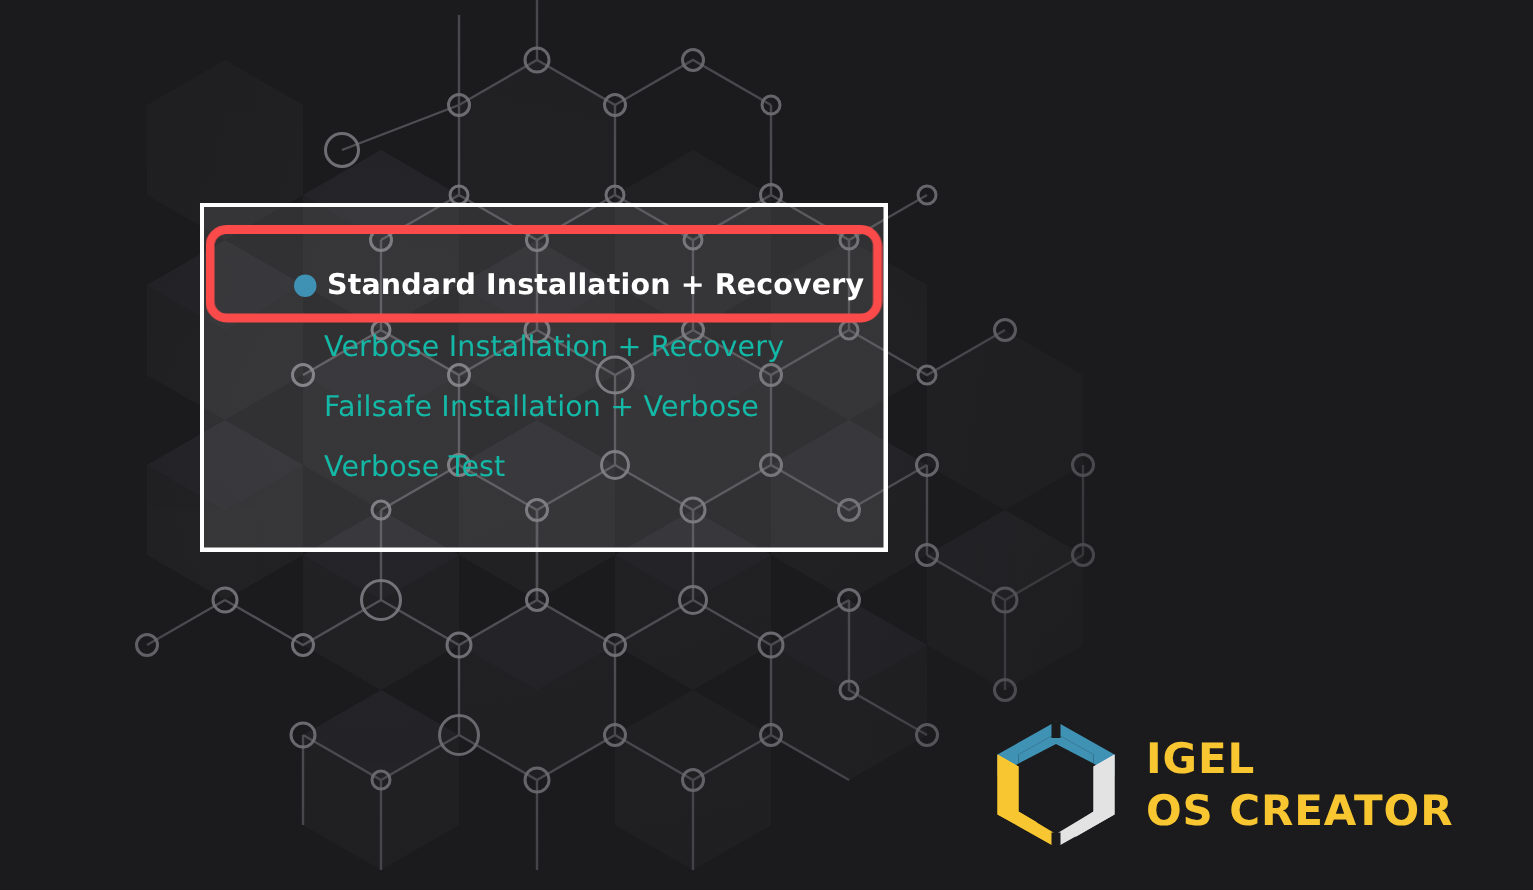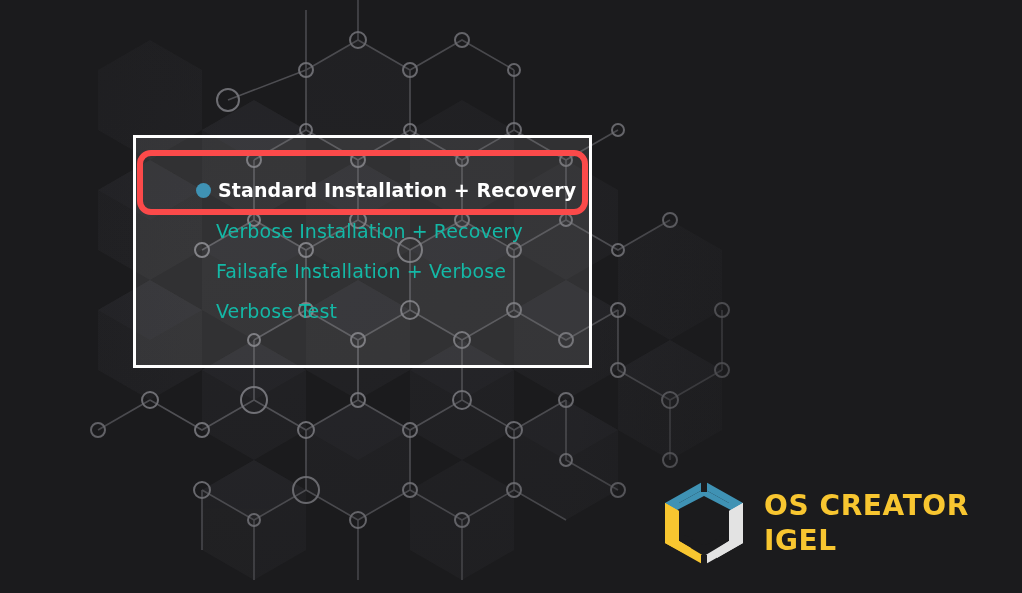--- a/index.html
+++ b/index.html
@@ -328,19 +328,19 @@
       <polygon fill="#e3e3e3" points="80,24 80,64 54,79 54,70 66,62 66,32"></polygon>
 
       <polygon fill="#1b1b1d" points="41,19 62,31 62,55 41,67 20,55 20,31"></polygon>
 
       <polygon fill="#1b1b1d" points="38,2 44,2 44,13 38,13"></polygon>
 
       <polygon fill="#1b1b1d" points="38,76 44,76 44,88 38,88"></polygon>
     </svg>
 
     <div id="logo-text">
+      <div class="line">IGEL</div>
       <div class="line">OS CREATOR</div>
-      <div class="line">IGEL</div>
     </div>
 
   </div>
 
 </div>
 
 </body></html>

